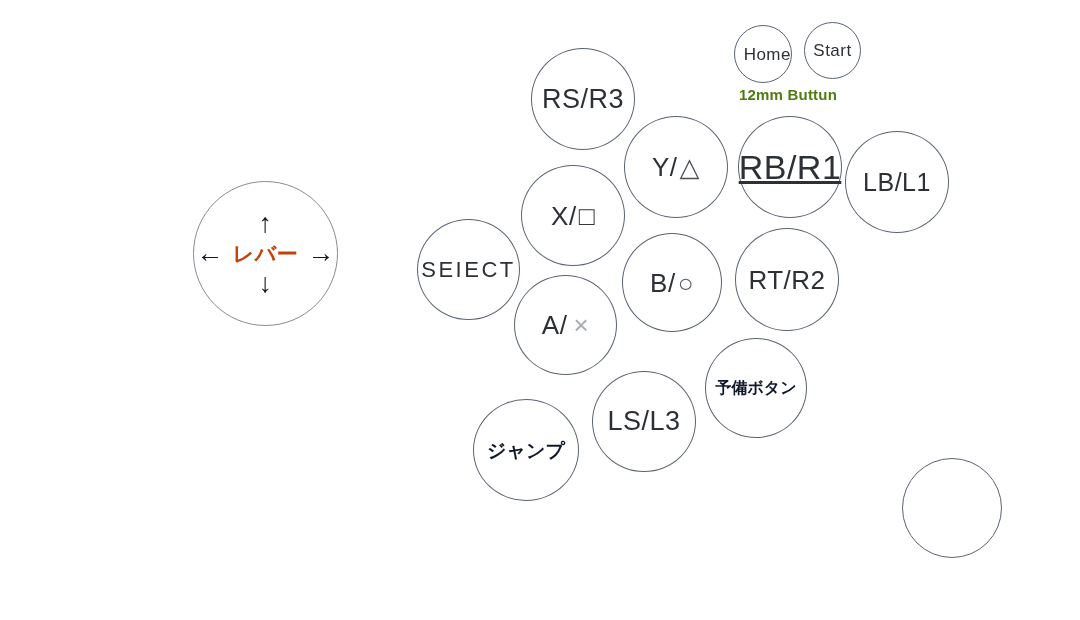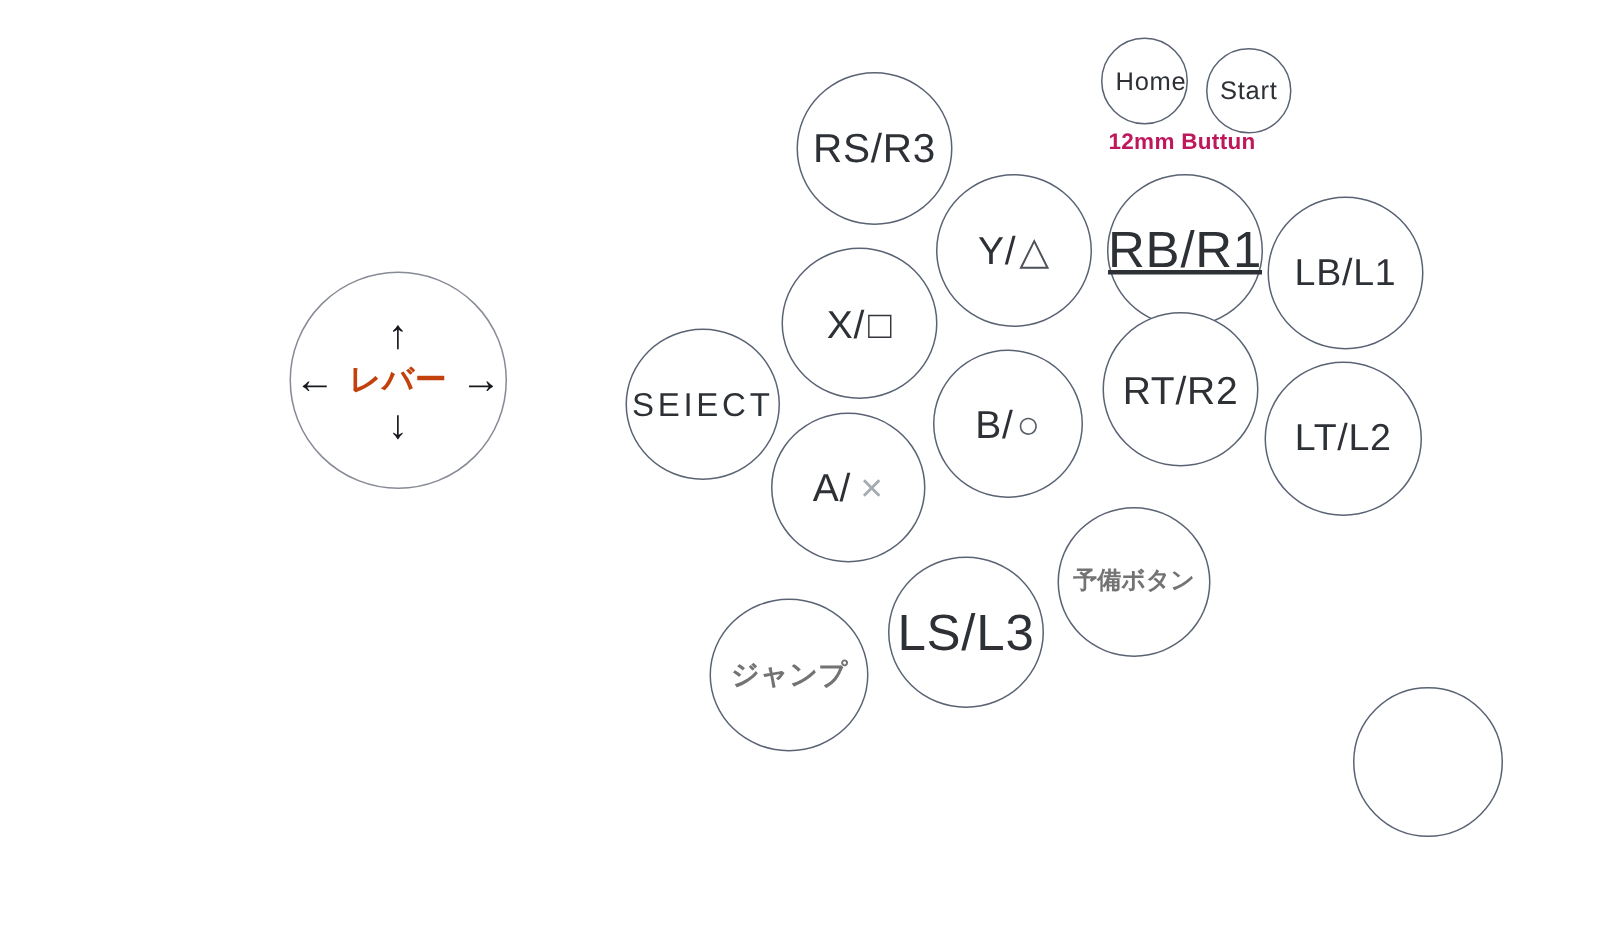--- a/index.html
+++ b/index.html
@@ -23,21 +23,21 @@
     background: #ffffff;
     display: flex;
     align-items: center;
     justify-content: center;
     color: #2d3136;
     letter-spacing: 0.5px;
     line-height: 1;
     white-space: nowrap;
   }
   .small-btn { border-width: 1.2px; }
-  .jp { font-weight: bold; letter-spacing: 0; color: #737373; }
+  .jp { font-weight: bold; letter-spacing: 0; color: #0f172a; }
   .sym { margin-left: 2px; }
   .sym-triangle { color: #4d5359; }
   .sym-square   { color: #33373c; }
   .sym-circle   { color: #596069; }
   .sym-cross    { color: #a6abb2; margin-left: 6px; font-weight: normal; }
   .select-label { letter-spacing: 2.5px; }
 
   .lever-circle {
     border-color: #868b95;
     border-width: 1.3px;
@@ -61,21 +61,21 @@
     color: #c2410c;
   }
   .note {
     position: absolute;
     left: 728px;
     top: 86px;
     width: 120px;
     text-align: center;
     font-weight: bold;
     font-size: 15px;
-    color: #be185d;
+    color: #4d7c0f;
     letter-spacing: 0.2px;
   }
 </style>
 </head>
 <body>
 
 <div class="canvas">
 
   <div class="circle lever-circle" style="left:193px; top:181px; width:145px; height:145px;">
     <span class="arrow">↑</span>
@@ -83,21 +83,21 @@
       <span class="arrow">←</span>
       <span class="lever-label">レバー</span>
       <span class="arrow">→</span>
     </div>
     <span class="arrow">↓</span>
   </div>
 
   <div class="circle small-btn" style="left:734px; top:25px; width:58px; height:58px; font-size:17px;justify-content:flex-end;">
     <span>Home</span>
   </div>
-  <div class="circle small-btn" style="left:804px; top:32px; width:57px; height:57px; font-size:17px;">
+  <div class="circle small-btn" style="left:804px; top:22px; width:57px; height:57px; font-size:17px;">
     <span>Start</span>
   </div>
 
   <div class="note">12mm Buttun</div>
 
   <div class="circle" style="left:531px; top:48px; width:104px; height:102px; font-size:27px;">
     <span>RS/R3</span>
   </div>
 
   <div class="circle" style="left:624px; top:116px; width:104px; height:102px; font-size:26px;">
@@ -120,34 +120,31 @@
 
   <div class="circle" style="left:417px; top:219px; width:103px; height:101px; font-size:22px;">
     <span class="select-label">SEIECT</span>
   </div>
 
   <div class="circle" style="left:622px; top:233px; width:100px; height:99px; font-size:26px;">
     <span>B/</span>
     <span class="sym sym-circle">○</span>
   </div>
 
-  <div class="circle" style="left:735px; top:208px; width:104px; height:103px; font-size:26px;">
+  <div class="circle" style="left:735px; top:228px; width:104px; height:103px; font-size:26px;">
     <span>RT/R2</span>
   </div>
 
-  <div class="circle" style="left:843px; top:241px; width:105px; height:103px; font-size:25px;">
-    <span>LT/L2</span>
-  </div>
 
   <div class="circle" style="left:514px; top:275px; width:103px; height:100px; font-size:26px;">
     <span>A/</span>
     <span class="sym sym-cross">×</span>
   </div>
 
-  <div class="circle" style="left:592px; top:371px; width:104px; height:101px; font-size:34px;align-items:center;">
+  <div class="circle" style="left:592px; top:371px; width:104px; height:101px; font-size:27px;align-items:center;">
     <span>LS/L3</span>
   </div>
 
   <div class="circle" style="left:705px; top:338px; width:102px; height:100px; font-size:16px;">
     <span class="jp">予備ボタン</span>
   </div>
 
   <div class="circle" style="left:473px; top:399px; width:106px; height:102px; font-size:19px;">
     <span class="jp">ジャンプ</span>
   </div>

